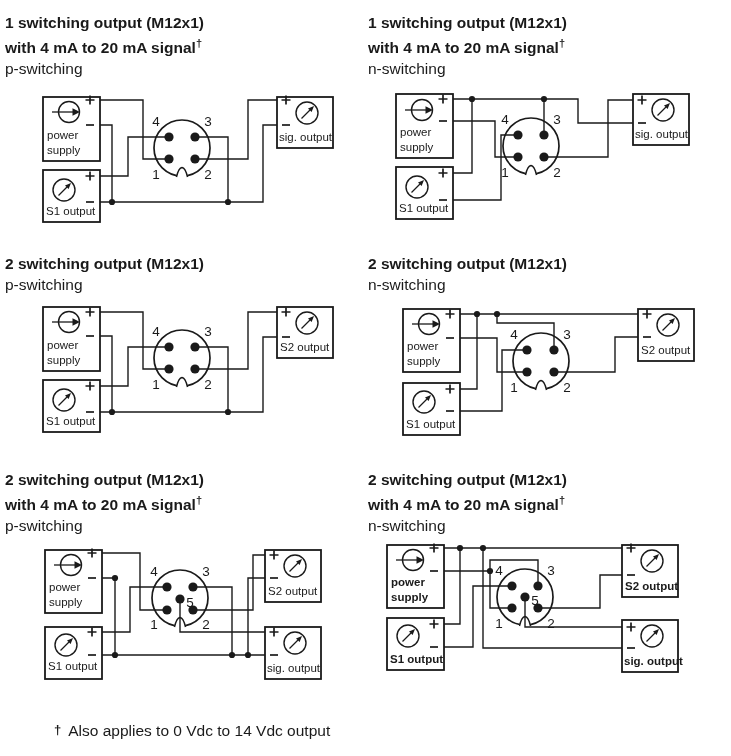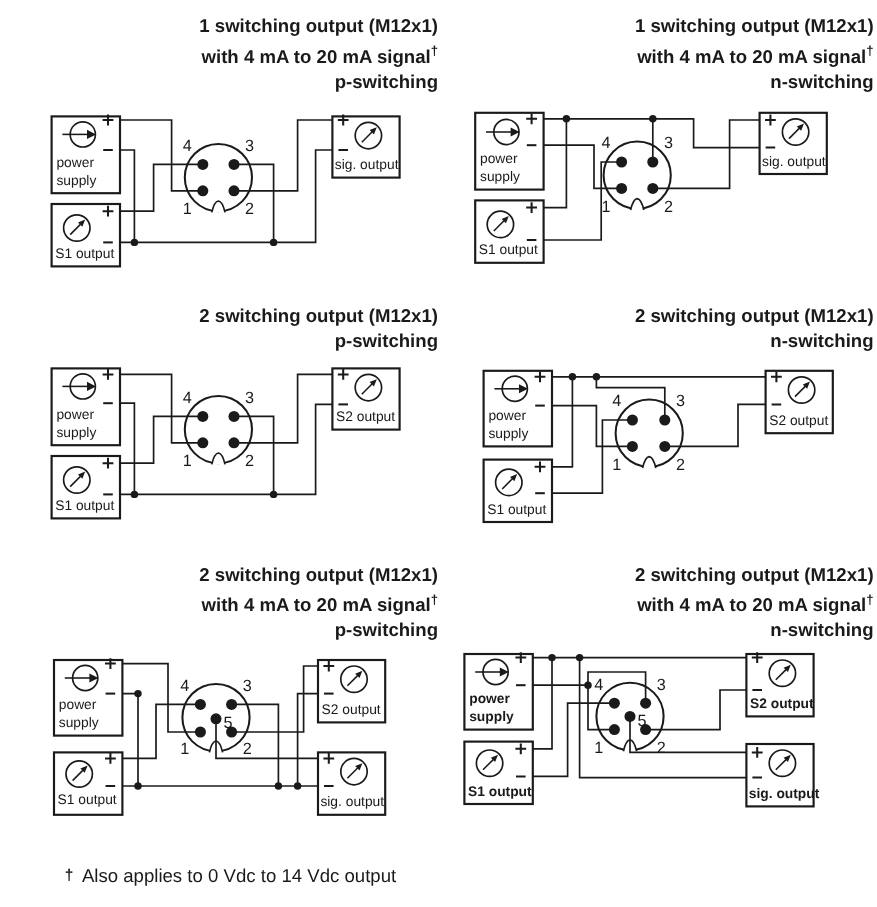--- a/index.html
+++ b/index.html
@@ -1,20 +1,20 @@
 <!DOCTYPE html>
 <html><head>
 <meta charset="utf-8">
 <style>
   html,body{margin:0;padding:0;background:#fff;}
   .stage{position:relative;width:731px;height:756px;background:#ffffff;
          font-family:"Liberation Sans",sans-serif;color:#1a1a1a;overflow:hidden;}
-  .dg-title{position:absolute;text-align:right;font-size:15.5px;line-height:21px;}
+  .dg-title{position:absolute;text-align:left;font-size:15.5px;line-height:21px;}
   .dg-title .t-bold{font-weight:bold;display:block;}
-  .dg-title .t-sub{font-weight:bold;display:block;}
+  .dg-title .t-sub{font-weight:normal;display:block;}
   .dg-title sup{font-size:11px;font-weight:bold;}
   #diagram-svg{position:absolute;left:0;top:0;}
   #diagram-svg text{font-family:"Liberation Sans",sans-serif;}
   .footnote{position:absolute;left:54px;top:722px;font-size:15.5px;}
   .footnote .dag{font-weight:bold;font-size:13px;position:relative;top:-2px;margin-right:7px;}
 </style>
 </head>
 <body>
 
 <div class="stage">

